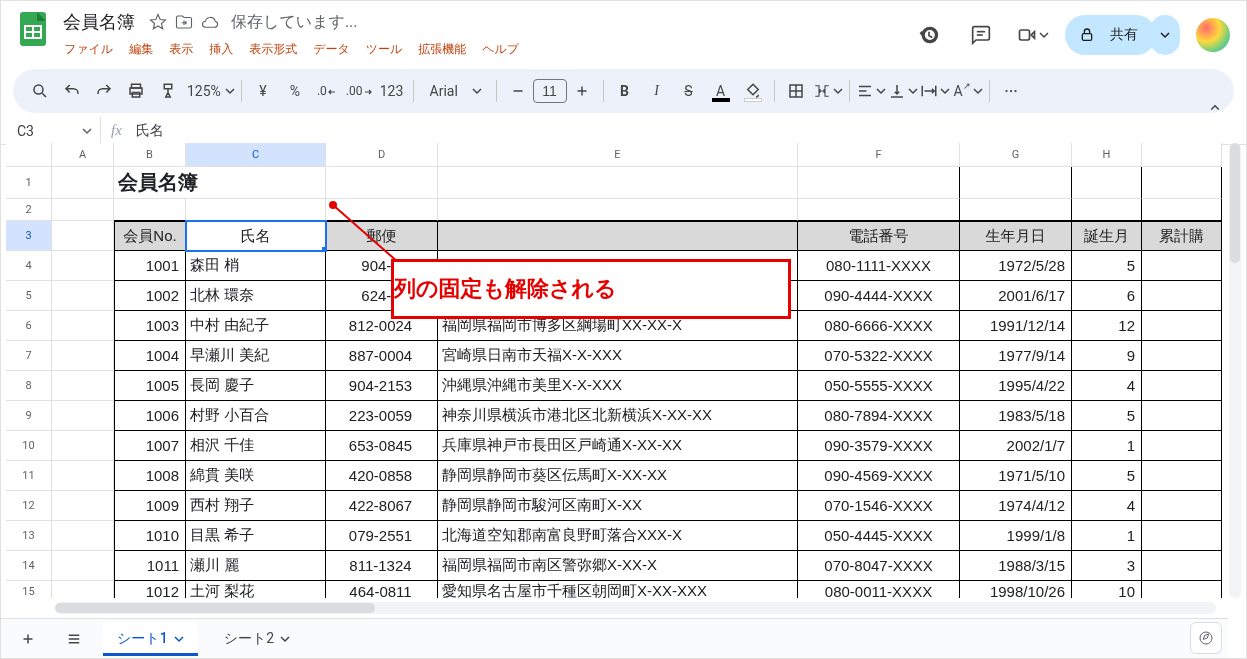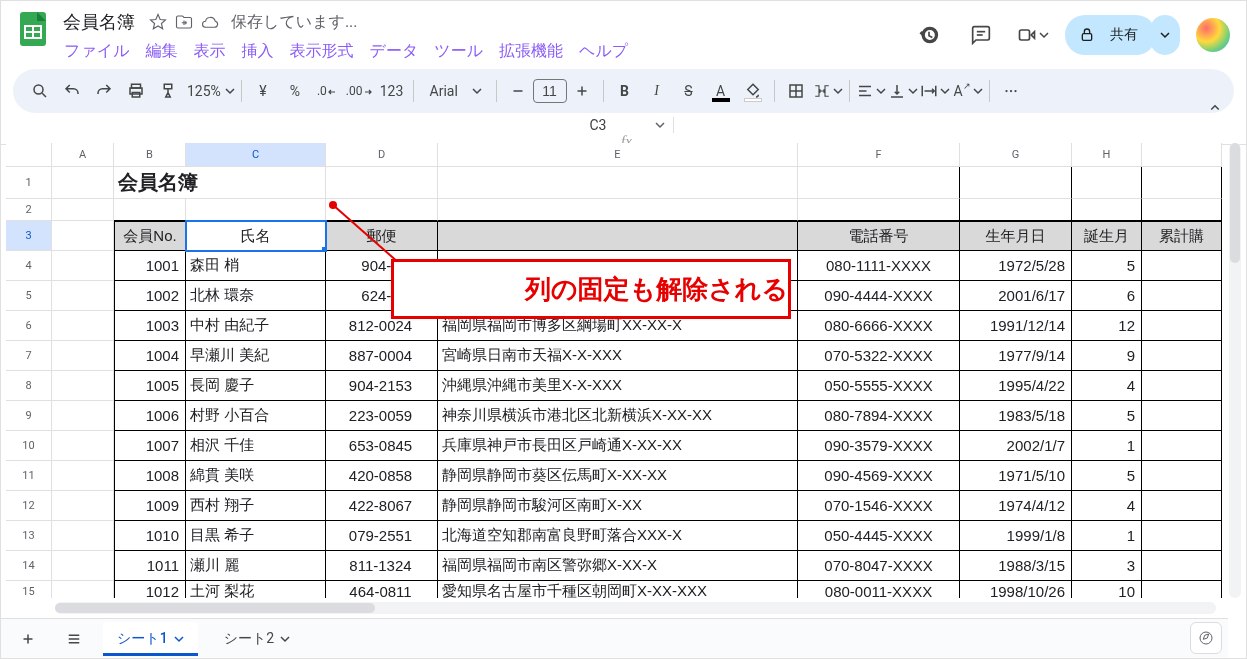--- a/index.html
+++ b/index.html
@@ -8,40 +8,40 @@
   
   .header { display: flex; align-items: flex-start; padding: 8px 12px 0 12px; height: 64px; }
   .logo { width: 40px; height: 40px; display: flex; align-items: center; justify-content: center; margin-right: 4px; }
   .logo-svg { width: 26px; height: 34px; }
   .title-area { flex: 0 0 auto; }
   .doc-title-row { display: flex; align-items: center; gap: 8px; height: 26px; }
   .doc-title { font-size: 18px; color: #202124; padding: 2px 6px; }
   .ico { width: 18px; height: 18px; fill: #5f6368; cursor: pointer; }
   .saving { font-size: 16px; color: #5f6368; margin-left: 4px;}
   .menu-row { display: flex; gap: 2px; margin-top: 2px; }
-  .menu-item { font-size: 16px; padding: 4px 7px; color: #8b5cf6; cursor: pointer; border-radius: 4px; }
+  .menu-item { font-size: 12px; padding: 4px 7px; color: #c2410c; cursor: pointer; border-radius: 4px; }
   .header-right { margin-left: auto; display: flex; align-items: center; gap: 12px; padding-right: 4px; padding-top: 6px;}
   .hr-btn { width: 40px; height: 40px; display: flex; align-items: center; justify-content: center; border-radius: 50%; cursor: pointer; }
   .share-btn { display: flex; align-items: center; background: #c2e7ff; border-radius: 40px; height: 40px; padding: 0 18px 0 14px; gap: 15px; cursor: pointer; font-weight: 500;}
   .share-caret { width: 30px; height: 40px; background:#c2e7ff; border-radius: 40px; display:flex; align-items:center; justify-content:center; margin-left:-6px; cursor:pointer;}
   .avatar { width: 34px; height: 34px; border-radius: 50%; background: radial-gradient(circle at 30% 30%, #ff6b6b, #ffd93d 40%, #6bcf7f 70%, #4d96ff); cursor:pointer; margin-left: 4px;}
 
   
   .toolbar { display: flex; align-items: center; height: 44px; margin: 4px 12px; background: #edf2fa; border-radius: 24px; padding: 0 12px; gap: 2px; }
   .tb-btn { min-width: 30px; height: 30px; display: flex; align-items: center; justify-content: center; border-radius: 4px; cursor: pointer; color:#444746; position:relative;}
   .tb-sep { width: 1px; height: 22px; background: #c7c7c7; margin: 0 4px; }
   .tb-text { font-size: 14px; padding: 0 2px; color:#444746;}
   .tb-caret { margin-left: 2px; }
   .font-select { min-width: 70px; padding: 0 8px; justify-content: space-between; text-align: center;}
   .fontsize-box { display:flex; align-items:center; gap:0;}
   .fontsize-input { width: 34px; height: 24px; border: 1px solid #747775; border-radius: 4px; text-align: center; font-size: 14px; background: transparent; color:#444746;}
   .color-underline { position:absolute; bottom:4px; left:6px; right:6px; height:4px; }
 
   
-  .formula-row { display: flex; align-items: center; height: 28px; border-bottom: 1px solid #e0e0e0; padding: 0 0 0 6px; flex-direction: column;}
+  .formula-row { display: flex; align-items: center; height: 28px; border-bottom: 1px solid #e0e0e0; padding: 0 0 0 6px;}
   .name-box { width: 94px; display:flex; align-items:center; justify-content: space-between; padding: 0 8px 0 10px; font-size: 14px; color:#3c4043; border-right: 1px solid #e0e0e0; height: 100%;}
   .fx { padding: 0 10px; color:#9aa0a6; font-style: italic; font-family: serif; font-size: 15px;}
   .formula-input { flex:1; font-size: 14px; padding: 0 4px; color:#3c4043;}
 
   
   .grid-wrap { position: absolute; top: 142px; left: 5px; right: 18px; bottom: 60px; overflow: hidden; }
   .grid { display: grid; grid-template-columns: 46px 62px 72px 140px 112px 360px 162px 112px 70px 80px; }
   .col-hdr, .row-hdr, .corner { background: #fff; border-right: 1px solid #e0e0e0; border-bottom: 1px solid #e0e0e0; display:flex; align-items:center; justify-content:center; font-size: 11px; color:#5f6368; height: 24px;}
   .corner { background:#fff; }
   .col-hdr.sel { background: #d3e3fd; color:#0b57d0;}
@@ -55,21 +55,21 @@
   .hdr { background: #d9d9d9; justify-content:center; }
   .r-num { justify-content:flex-end; padding-right: 6px;}
   .title-cell { font-size: 20px; font-weight: bold; height: 32px;}
   .row1 .cell, .row1 .row-hdr { height: 32px; }
   .row15 .cell, .row15 .row-hdr { height: 22px; overflow:hidden; }
   
   .sel-cell { outline: 2px solid #1a73e8; outline-offset: -1px; background:#fff; z-index: 2; position:relative;}
   .sel-handle { position:absolute; width:8px; height:8px; background:#1a73e8; border:1px solid #fff; bottom:-4px; right:-4px; border-radius:1px;}
 
   
-  .callout-box { position: absolute; border: 3px solid #e60000; background: #fff; display:flex; align-items:center; justify-content:flex-end; font-size: 26px; font-weight: bold; color: #e60000; z-index: 10;}
+  .callout-box { position: absolute; border: 3px solid #e60000; background: #fff; display:flex; align-items:center; justify-content:flex-start; font-size: 22px; font-weight: bold; color: #e60000; z-index: 10;}
   .callout-dot { position:absolute; width:8px; height:8px; background:#e60000; border-radius:50%; z-index:9;}
 
   
   .sheet-bar { position:absolute; bottom:0; left:0; right:18px; height:40px; border-top:1px solid #e0e0e0; display:flex; align-items:center; padding: 0 40px 0 10px; gap: 12px; background:#f9fbfd;}
   .sheet-add, .sheet-menu { width:34px; height:34px; display:flex; align-items:center; justify-content:center; border-radius:4px; cursor:pointer; color:#444746;}
   .sheet-tab { height: 34px; padding: 0 14px; display:flex; align-items:center; gap:6px; font-size:14px; cursor:pointer; border-radius: 4px 4px 0 0; color:#444746;}
   .sheet-tab.active { background:#fff; color:#0b57d0; box-shadow: inset 0 -3px 0 #0b57d0; font-weight:500;}
   .explore { position:absolute; right: 24px; bottom: 4px; width:32px; height:32px; border-radius:6px; display:flex; align-items:center; justify-content:center; cursor:pointer; border: 1px solid #dadce0; background:#fff;}
   
   

